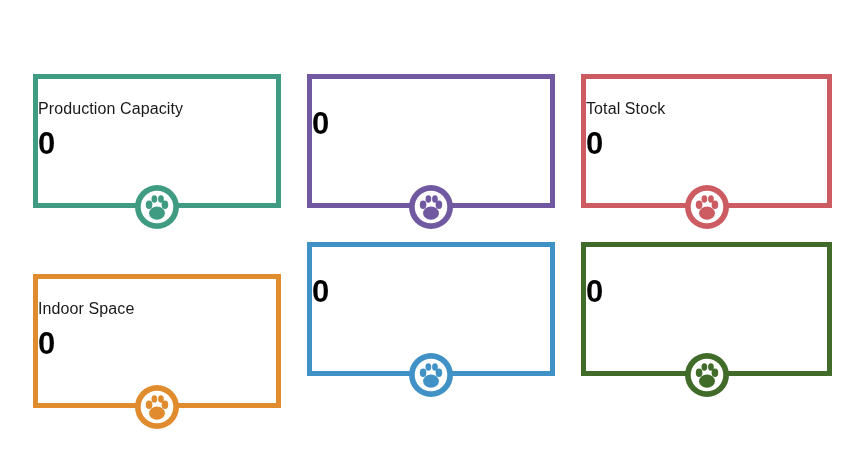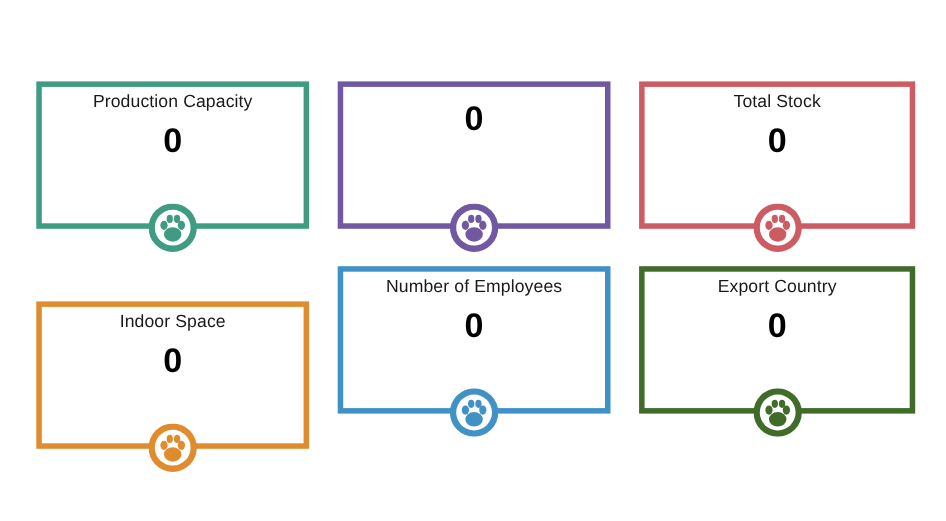--- a/index.html
+++ b/index.html
@@ -41,22 +41,22 @@
   }
 
   .card-body {
     position: absolute;
     left: 0;
     top: 0;
     right: 0;
     bottom: 0;
     display: flex;
     flex-direction: column;
-    align-items: center;
-    padding-top: 4px;
+    align-items: flex-start;
+    padding-top: 20px;
     box-sizing: border-box;
   }
 
   .card-title {
     font-size: 16px;
     line-height: 20px;
     color: #191919;
     font-weight: 400;
     text-align: center;
     letter-spacing: 0.1px;
@@ -159,39 +159,37 @@
           <ellipse cx="32" cy="45" rx="7.5" ry="9.5" class="pad" fill="#e08c2e"></ellipse>
           <ellipse cx="68" cy="45" rx="7.5" ry="9.5" class="pad" fill="#e08c2e"></ellipse>
           <ellipse cx="44" cy="32" rx="6.5" ry="8.5" class="pad" fill="#e08c2e"></ellipse>
           <ellipse cx="59" cy="32" rx="6.5" ry="8.5" class="pad" fill="#e08c2e"></ellipse>
         </svg>
       </div>
     </div>
 
     <div class="stat-card" style="border-color: rgb(64, 146, 198);">
       <div class="card-body">
-        <div class="card-title">Number of Employees</div>
         <div class="card-value">0</div>
       </div>
       <div class="card-icon">
         <svg viewBox="0 0 100 100" xmlns="http://www.w3.org/2000/svg">
           <circle cx="50" cy="50" r="50" class="ring" fill="#4092c6"></circle>
           <circle cx="50" cy="50" r="37" fill="#ffffff"></circle>
           <ellipse cx="50" cy="64" rx="18" ry="15" class="pad" fill="#4092c6"></ellipse>
           <ellipse cx="32" cy="45" rx="7.5" ry="9.5" class="pad" fill="#4092c6"></ellipse>
           <ellipse cx="68" cy="45" rx="7.5" ry="9.5" class="pad" fill="#4092c6"></ellipse>
           <ellipse cx="44" cy="32" rx="6.5" ry="8.5" class="pad" fill="#4092c6"></ellipse>
           <ellipse cx="59" cy="32" rx="6.5" ry="8.5" class="pad" fill="#4092c6"></ellipse>
         </svg>
       </div>
     </div>
 
     <div class="stat-card" style="border-color: rgb(64, 107, 40);">
       <div class="card-body">
-        <div class="card-title">Export Country</div>
         <div class="card-value">0</div>
       </div>
       <div class="card-icon">
         <svg viewBox="0 0 100 100" xmlns="http://www.w3.org/2000/svg">
           <circle cx="50" cy="50" r="50" class="ring" fill="#406b28"></circle>
           <circle cx="50" cy="50" r="37" fill="#ffffff"></circle>
           <ellipse cx="50" cy="64" rx="18" ry="15" class="pad" fill="#406b28"></ellipse>
           <ellipse cx="32" cy="45" rx="7.5" ry="9.5" class="pad" fill="#406b28"></ellipse>
           <ellipse cx="68" cy="45" rx="7.5" ry="9.5" class="pad" fill="#406b28"></ellipse>
           <ellipse cx="44" cy="32" rx="6.5" ry="8.5" class="pad" fill="#406b28"></ellipse>

